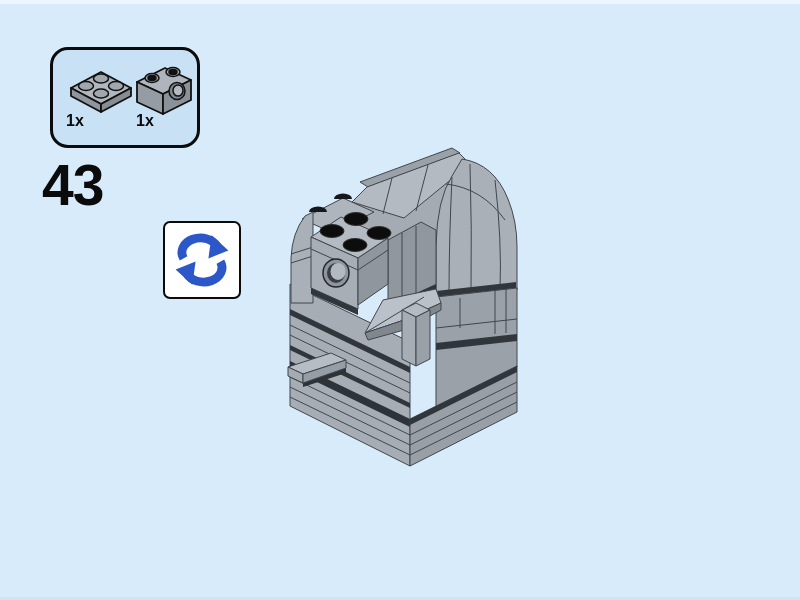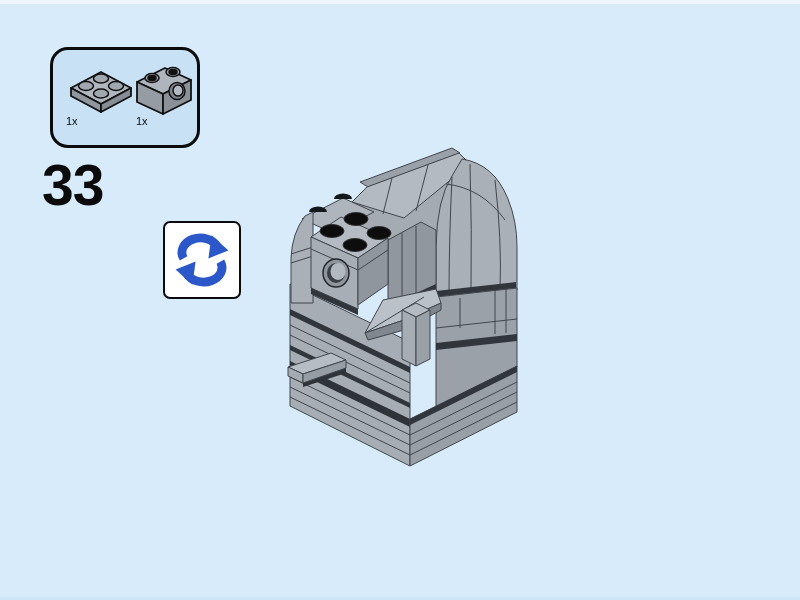--- a/index.html
+++ b/index.html
@@ -12,21 +12,21 @@
   .edge-bottom{position:absolute;left:0;bottom:0;width:800px;height:3px;background:#cde5f5;}
 
   
   .parts-box{
     position:absolute;left:50px;top:47px;width:150px;height:101px;
     background:#c9e1f5;border:3px solid #0b0b0b;border-radius:18px;
     box-sizing:border-box;
   }
   .part-icon{position:absolute;}
   .part-count{
-    position:absolute;color:#0b0b0b;font-size:11px;line-height:14px;
+    position:absolute;color:#0b0b0b;font-size:16px;line-height:14px;font-weight:bold;
   }
   .count-1{left:13px;top:64px;}
   .count-2{left:83px;top:64px;}
 
   
   .step-number{
     position:absolute;left:42px;top:152px;
     font-size:57px;font-weight:bold;color:#0b0b0b;letter-spacing:-1px;
   }
 
@@ -76,21 +76,21 @@
         <ellipse cx="48" cy="33" rx="8" ry="8.5" fill="#80878e"></ellipse>
         <ellipse cx="49" cy="32.5" rx="5" ry="5.5" fill="#b2b9c0"></ellipse>
       </g>
     </g>
   </svg>
 
   <div class="part-count count-1">1x</div>
   <div class="part-count count-2">1x</div>
 </div>
 
-<div class="step-number">33</div>
+<div class="step-number">43</div>
 
 <div class="rotate-box">
   <svg width="64" height="64" viewBox="0 0 80 80">
     <g fill="#2b57c9" stroke="none">
       <path d="M17 38 A 23 18 0 0 1 59 23" fill="none" stroke="#2b57c9" stroke-width="11"></path>
       <polygon points="52,9 73,28 48,38"></polygon>
       <path d="M63 42 A 23 18 0 0 1 21 57" fill="none" stroke="#2b57c9" stroke-width="11"></path>
       <polygon points="28,71 7,52 32,42"></polygon>
     </g>
   </svg>

